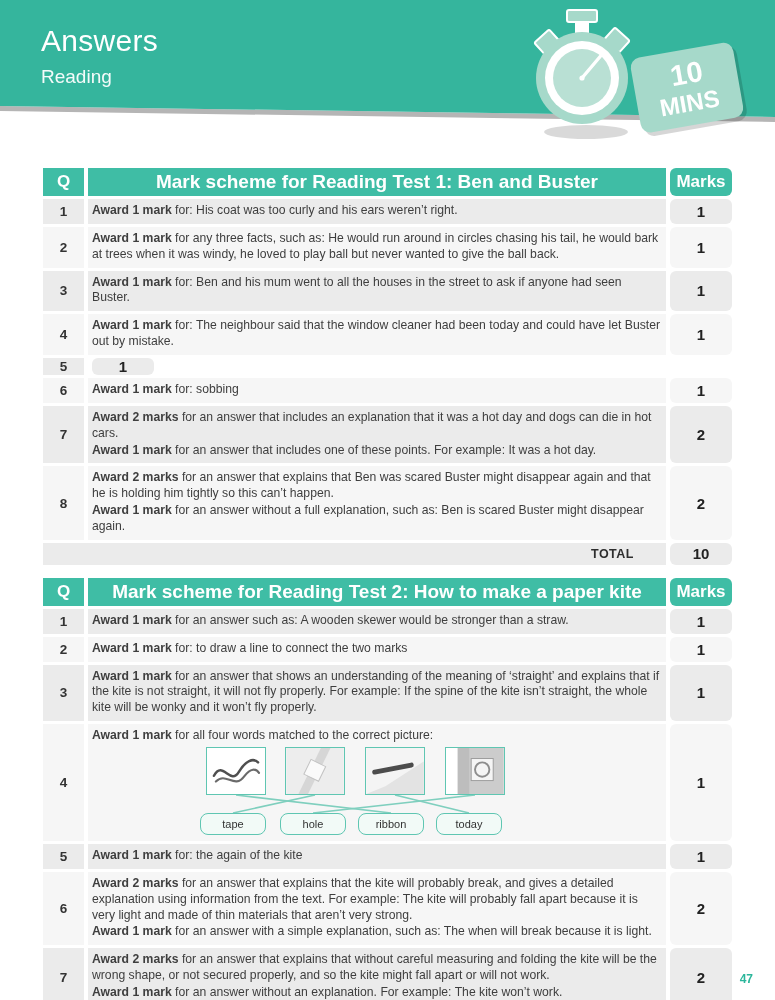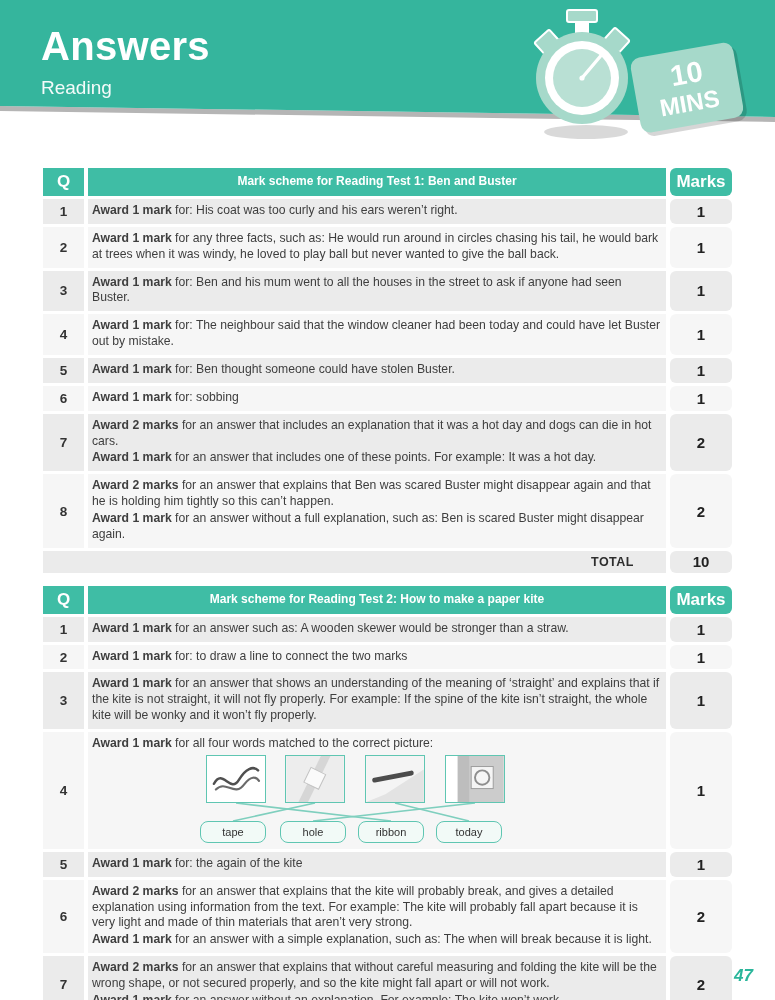--- a/index.html
+++ b/index.html
@@ -5,40 +5,40 @@
   html,body{margin:0;padding:0;background:#ffffff;}
   .page{position:relative;width:775px;height:1000px;overflow:hidden;background:#fff;
         font-family:"Liberation Sans",sans-serif;color:var(--text,#3e3e3e);}
 
   
   .banner{position:relative;height:122px;}
   .banner-bg{position:absolute;left:0;top:0;}
   .banner-teal{fill:var(--banner-teal);}
   .banner-shadow-line{fill:var(--shadow);}
   .banner-text{position:absolute;left:41px;top:24px;color:#fff;z-index:3;}
-  .banner-text h1{margin:0;font-size:40px;font-weight:bold;letter-spacing:.3px;}
+  .banner-text h1{margin:0;font-size:30px;font-weight:normal;letter-spacing:.3px;}
   .banner-text .subtitle{font-size:19px;margin-top:8px;opacity:.95;font-weight:normal;}
   .timer{position:absolute;left:496px;top:0;overflow:visible;z-index:2;}
   .mint-fill{fill:var(--mint);}
   .mint-light-fill{fill:var(--mint-light);}
   .timer text{fill:#ffffff;font-family:"Liberation Sans",sans-serif;font-weight:bold;}
 
   
   .tables{margin:46px 43px 0 43px;}
   .mtable{margin-bottom:13px;}
   .trow{display:flex;margin-bottom:3px;}
   .qcell{width:41px;margin-right:4px;display:flex;align-items:center;justify-content:center;
          font-weight:bold;font-size:13.5px;color:#333;}
   .ccell{flex:1;padding:4px 4px;font-size:12.2px;line-height:1.3;}
   .mcell{width:62px;margin-left:4px;display:flex;align-items:center;justify-content:center;
          font-weight:bold;font-size:15px;color:#222;border-radius:6px;}
   .thead .cell{background:var(--table-teal);color:#fff;height:28px;}
   .thead .qcell,.thead .mcell{color:#fff;font-size:17px;}
   .thead .ccell{display:flex;align-items:center;justify-content:center;
-                font-size:12px;font-weight:bold;padding:0;}
+                font-size:19px;font-weight:bold;padding:0;}
   .row-dark .cell{background:var(--row-dark);}
   .row-light .cell{background:var(--row-light);}
   .total .cell{background:var(--row-dark);}
   .totalcell{flex:1;display:flex;align-items:center;justify-content:flex-end;
              padding-right:32px;font-weight:bold;font-size:12.5px;letter-spacing:.5px;
              height:22px;color:#2e2e2e;}
   .line{margin:0 0 1px 0;}
   .bold{font-weight:bold;}
 
   
@@ -47,21 +47,21 @@
            border:1.4px solid var(--box-border);box-sizing:border-box;overflow:hidden;}
   .pic-box svg{display:block;width:100%;height:100%;}
   .word-box{position:absolute;top:66px;width:66px;height:22px;background:var(--word-bg);
             border:1.4px solid var(--box-border);border-radius:8px;box-sizing:border-box;
             display:flex;align-items:center;justify-content:center;font-size:11px;color:#333;}
   .lines-svg{position:absolute;left:0;top:48px;}
   .lines-svg line{stroke:var(--line-teal);stroke-width:1.6;}
 
   
   .page-number{position:absolute;right:22px;bottom:14px;color:var(--page-num);
-               font-weight:bold;font-style:italic;font-size:17px;}
+               font-weight:bold;font-size:12px;}
 </style>
 </head>
 <body>
 
 <div class="page">
 
   <div class="banner">
     <svg class="banner-bg" width="775" height="126" viewBox="0 0 775 126">
       <polygon class="banner-shadow-line" points="0,106 775,117 775,122 0,111"></polygon>
       <polygon class="banner-teal" points="0,0 775,0 775,117 0,106"></polygon>
@@ -126,23 +126,20 @@
         </div>
         <div class="trow row-light">
           <div class="cell qcell">4</div>
           <div class="cell ccell">
             <div class="line"><span class="bold">Award 1 mark</span><span> for: The neighbour said that the window cleaner had been today and could have let Buster out by mistake.</span></div>
           </div>
           <div class="cell mcell">1</div>
         </div>
         <div class="trow row-dark">
           <div class="cell qcell">5</div>
-          <div class="cell ccell">
-            <div class="line"><span class="bold">Award 1 mark</span><span> for: Ben thought someone could have stolen Buster.</span></div>
-          </div>
           <div class="cell mcell">1</div>
         </div>
         <div class="trow row-light">
           <div class="cell qcell">6</div>
           <div class="cell ccell">
             <div class="line"><span class="bold">Award 1 mark</span><span> for: sobbing</span></div>
           </div>
           <div class="cell mcell">1</div>
         </div>
         <div class="trow row-dark">

